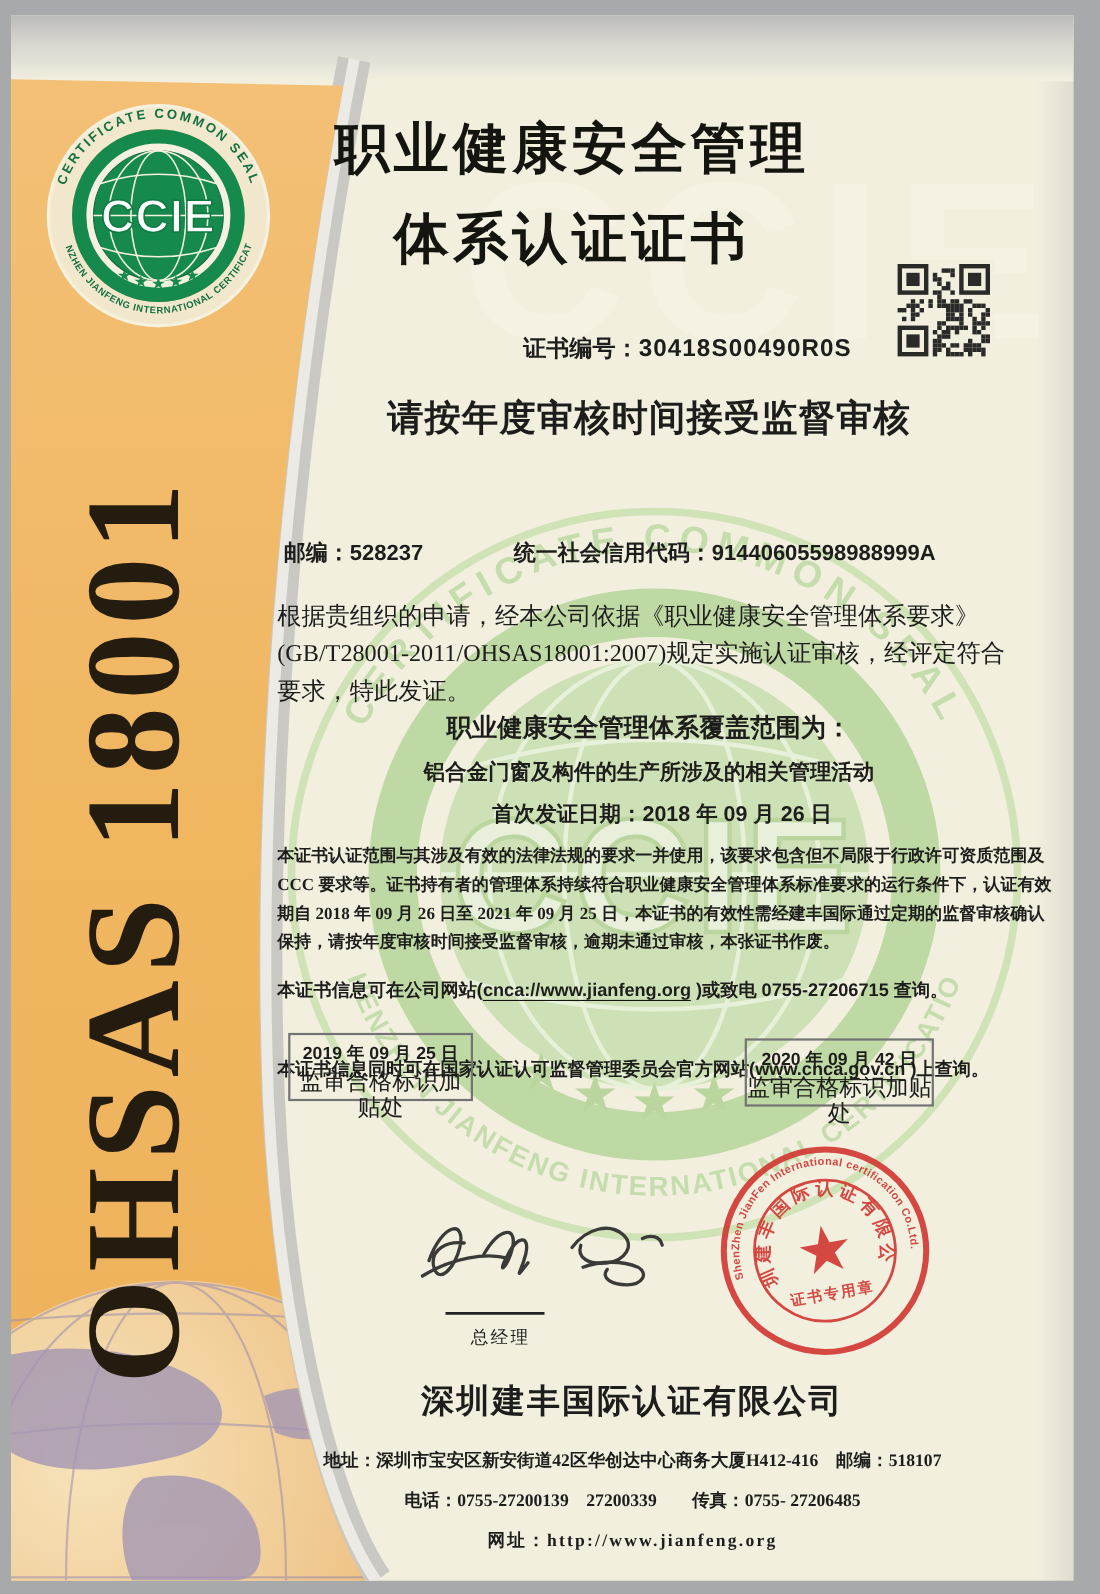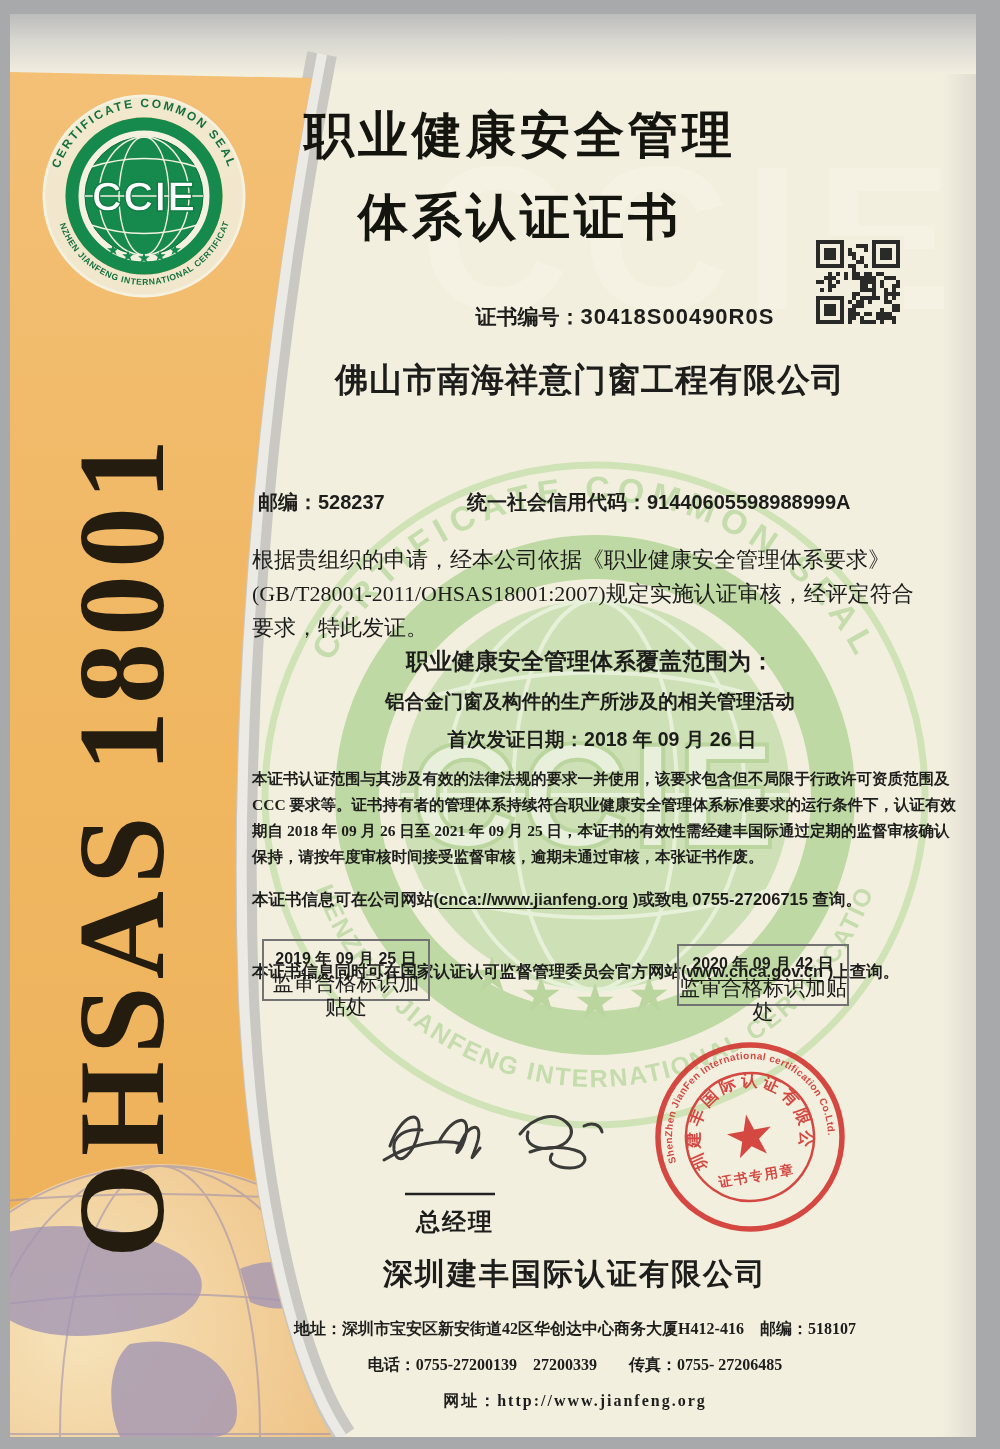--- a/index.html
+++ b/index.html
@@ -23,21 +23,21 @@
   .para{font-size:22px;line-height:34px;}
   .scopehead{font-size:23px;font-weight:700;}
   .scopetxt{font-size:19.5px;font-weight:600;}
   .issuedate{font-size:19.5px;font-weight:700;margin-left:12px;}
   .fine{font-size:15.5px;font-weight:600;line-height:26px;}
   .info{font-size:16.5px;font-weight:700;}
   .info .u{border-bottom:1.6px solid #14140f;}
   .svbox{border:2px solid #737373;text-align:center;padding-top:6px;}
   .svbox .d{font-size:16px;font-weight:700;line-height:24px;}
   .svbox .l{font-size:21px;font-weight:400;line-height:24px;}
-  .sigtitle{font-size:24px;letter-spacing:2px;font-weight:bold;}
+  .sigtitle{font-size:16px;letter-spacing:2px;}
   .issuer-name{font-size:30px;font-weight:700;letter-spacing:2px;}
   .issuer-line{font-size:16px;font-weight:700;line-height:36px;}
   .ohsas{font-size:122px;font-weight:700;letter-spacing:7px;color:#241c0e;
          font-family:"Liberation Serif","DejaVu Serif",serif;white-space:nowrap;
          transform:rotate(-90deg);transform-origin:0 0;}
   .ccie-ghost{font-size:205px;font-weight:700;letter-spacing:14px;color:#f7f4e6;
          font-family:"Liberation Sans","DejaVu Sans",sans-serif;}
 </style>
 </head>
 <body>
@@ -288,21 +288,21 @@
       <rect x="68" y="12" width="12" height="12" fill="#2a2a28"></rect>
       <rect x="4" y="60" width="28" height="28" fill="#2a2a28"></rect>
       <rect x="8" y="64" width="20" height="20" fill="#f2efdf"></rect>
       <rect x="12" y="68" width="12" height="12" fill="#2a2a28"></rect>
     </svg>
 
   <div class="abs ctr nowrap" style="left:250px;top:303px;width:750px;">
     <span class="certno-label">证书编号：</span><span class="certno-val sans">30418S00490R0S</span>
   </div>
 
-  <div class="abs ctr company nowrap" style="left:250px;top:358px;width:680px;">佛山市南海祥意门窗工程有限公司</div>
+  <div class="abs ctr company nowrap" style="left:250px;top:358px;width:680px;">请按年度审核时间接受监督审核</div>
 
 
   <div class="abs" style="left:252px;top:489px;width:716px;height:30px;">
     <span class="abs postal sans nowrap" style="left:6px;top:0;">邮编：528237</span>
     <span class="abs postal sans nowrap" style="left:215px;top:0;">统一社会信用代码：91440605598988999A</span>
   </div>
 
   <div class="abs para" style="left:252px;top:543px;width:720px;">
     <div class="nowrap">根据贵组织的申请，经本公司依据《职业健康安全管理体系要求》</div>
     <div class="nowrap">(GB/T28001-2011/OHSAS18001:2007)规定实施认证审核，经评定符合</div>

